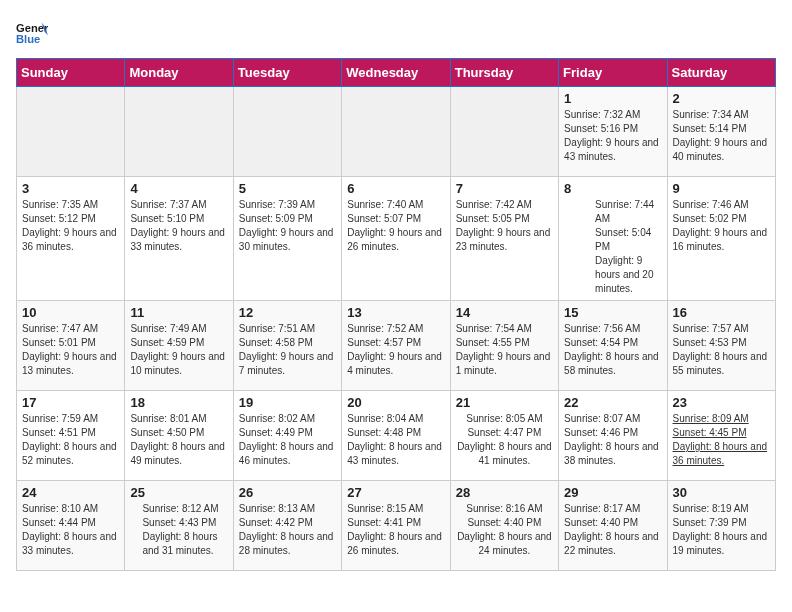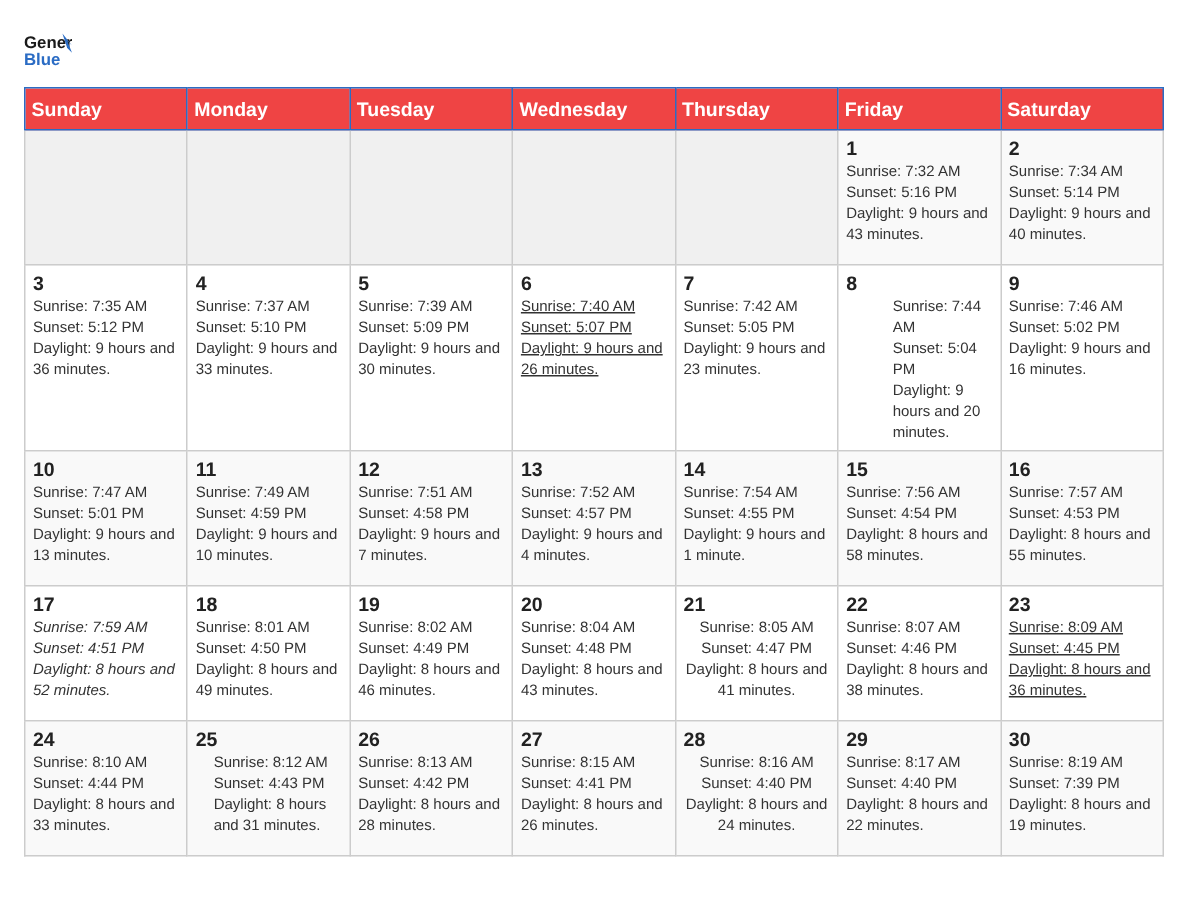--- a/index.html
+++ b/index.html
@@ -36,21 +36,21 @@
     .location-title {
       font-size: 15px;
       color: #444;
     }
     .calendar {
       width: 100%;
       border-collapse: collapse;
       font-size: 11px;
     }
     .calendar thead th {
-      background: #ef4444;
+      background: #be185d;
       color: #fff;
       padding: 6px 4px;
       text-align: left;
       font-size: 13px;
       font-weight: 600;
       border: 1px solid #2b6cc4;
     }
     .calendar tbody td {
       border: 1px solid #ccc;
       vertical-align: top;
@@ -148,21 +148,21 @@
 Daylight: 9 hours and 33 minutes.</div>
         </td>
         <td>
           <span class="day-number">5</span>
           <div class="day-info" style="white-space: pre-line;">Sunrise: 7:39 AM
 Sunset: 5:09 PM
 Daylight: 9 hours and 30 minutes.</div>
         </td>
         <td>
           <span class="day-number">6</span>
-          <div class="day-info" style="white-space: pre-line; text-decoration: underline;">Sunrise: 7:40 AM
+          <div class="day-info" style="white-space: pre-line;">Sunrise: 7:40 AM
 Sunset: 5:07 PM
 Daylight: 9 hours and 26 minutes.</div>
         </td>
         <td>
           <span class="day-number">7</span>
           <div class="day-info" style="white-space: pre-line;">Sunrise: 7:42 AM
 Sunset: 5:05 PM
 Daylight: 9 hours and 23 minutes.</div>
         </td>
         <td>
@@ -218,21 +218,21 @@
         <td>
           <span class="day-number">16</span>
           <div class="day-info" style="white-space: pre-line;">Sunrise: 7:57 AM
 Sunset: 4:53 PM
 Daylight: 8 hours and 55 minutes.</div>
         </td>
       </tr>
       <tr>
         <td>
           <span class="day-number">17</span>
-          <div class="day-info" style="white-space: pre-line; font-style: italic;">Sunrise: 7:59 AM
+          <div class="day-info" style="white-space: pre-line;">Sunrise: 7:59 AM
 Sunset: 4:51 PM
 Daylight: 8 hours and 52 minutes.</div>
         </td>
         <td>
           <span class="day-number">18</span>
           <div class="day-info" style="white-space: pre-line;">Sunrise: 8:01 AM
 Sunset: 4:50 PM
 Daylight: 8 hours and 49 minutes.</div>
         </td>
         <td>

